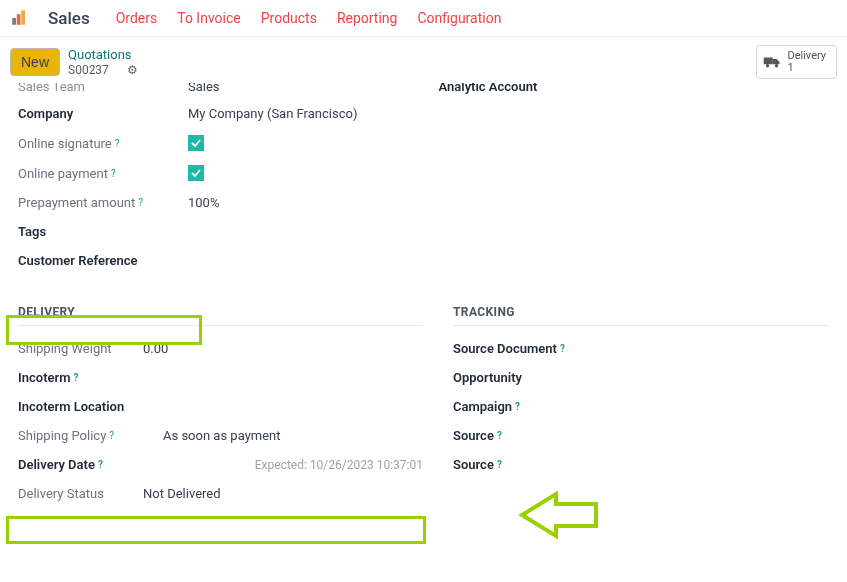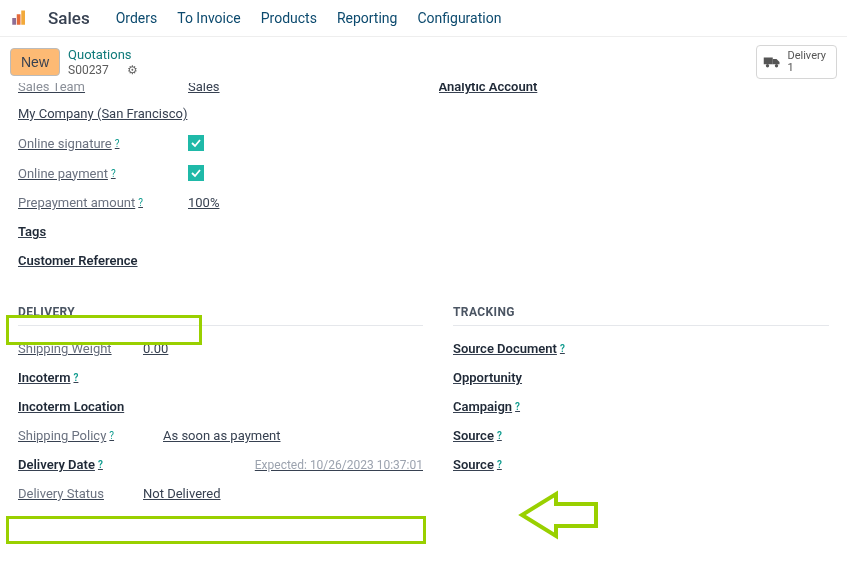--- a/index.html
+++ b/index.html
@@ -16,29 +16,29 @@
   
   .topnav {
     display: flex;
     align-items: center;
     gap: 20px;
     padding: 8px 10px;
     border-bottom: 1px solid #eee;
   }
   .app-logo { width: 18px; height: 18px; }
   .app-title { font-size: 17px; color: #374151; font-weight: 500; margin-right: 6px;}
-  .nav-link { color: #0c4a6e; cursor: pointer; font-size: 14px; }
+  .nav-link { color: #ef4444; cursor: pointer; font-size: 14px; }
   
   .subheader {
     display: flex; align-items: center; justify-content: space-between;
     padding: 8px 10px 10px 10px;
   }
   .subheader-left { display:flex; align-items:center; gap:8px; }
   .new-btn {
-    border: 1px solid #bbb; background:#fdba74; padding: 5px 10px;
+    border: 1px solid #bbb; background:#eab308; padding: 5px 10px;
     border-radius: 4px; font-size:14px; color:#374151; cursor:pointer;
   }
   .crumbs { display:flex; flex-direction:column; line-height:1.2;}
   .crumb-top { color:#0f7a7a; font-size:13px; }
   .crumb-bot { color:#5c5c5c; font-size:12px; display:flex; align-items:center; gap:18px;}
   .gear { font-size:12px; color:#666; }
   .delivery-btn {
     border:1px solid #d6d6d6; border-radius:4px; padding:4px 10px 4px 6px;
     display:flex; align-items:center; gap:6px; background:#fff; cursor:pointer;
   }
@@ -49,21 +49,20 @@
     padding: 0 18px 20px 18px;
   }
   .two-col {
     display:flex; gap:30px;
   }
   .col { flex:1; }
   .field-row {
     display:flex; align-items:center;
     padding: 7px 0;
     font-size:13px;
-    text-decoration:underline;
   }
   .field-label {
     width: 170px;
     color:#6b7280;
     display:flex; align-items:center; gap:2px;
   }
   .field-label.strong { color:#1f2937; font-weight:600;}
   .field-value { color:#374151; }
   .field-value.link { color:#0f7a7a; }
   .help { color:#0f9b8e; font-size:10px; vertical-align: super; cursor:pointer; margin-left:1px;}
@@ -142,20 +141,21 @@
       <span class="field-value">Sales</span>
     </div>
     <div class="col field-row" style="padding-top:0; margin-top:-6px; overflow:hidden; height:14px;">
       <span class="field-label strong">Analytic Account</span>
     </div>
   </div>
 
   <div class="two-col">
     <div class="col">
       <div class="field-row">
+        <span class="field-label strong">Company</span>
         <span class="field-value">My Company (San Francisco)</span>
       </div>
       <div class="field-row">
         <span class="field-label">
           <span>Online signature</span>
             <span class="help">?</span>
         </span>
         <span class="check">
           <svg viewBox="0 0 10 10">
               <path d="M1 5 L4 8 L9 2" stroke="#fff" stroke-width="1.8" fill="none"></path>

